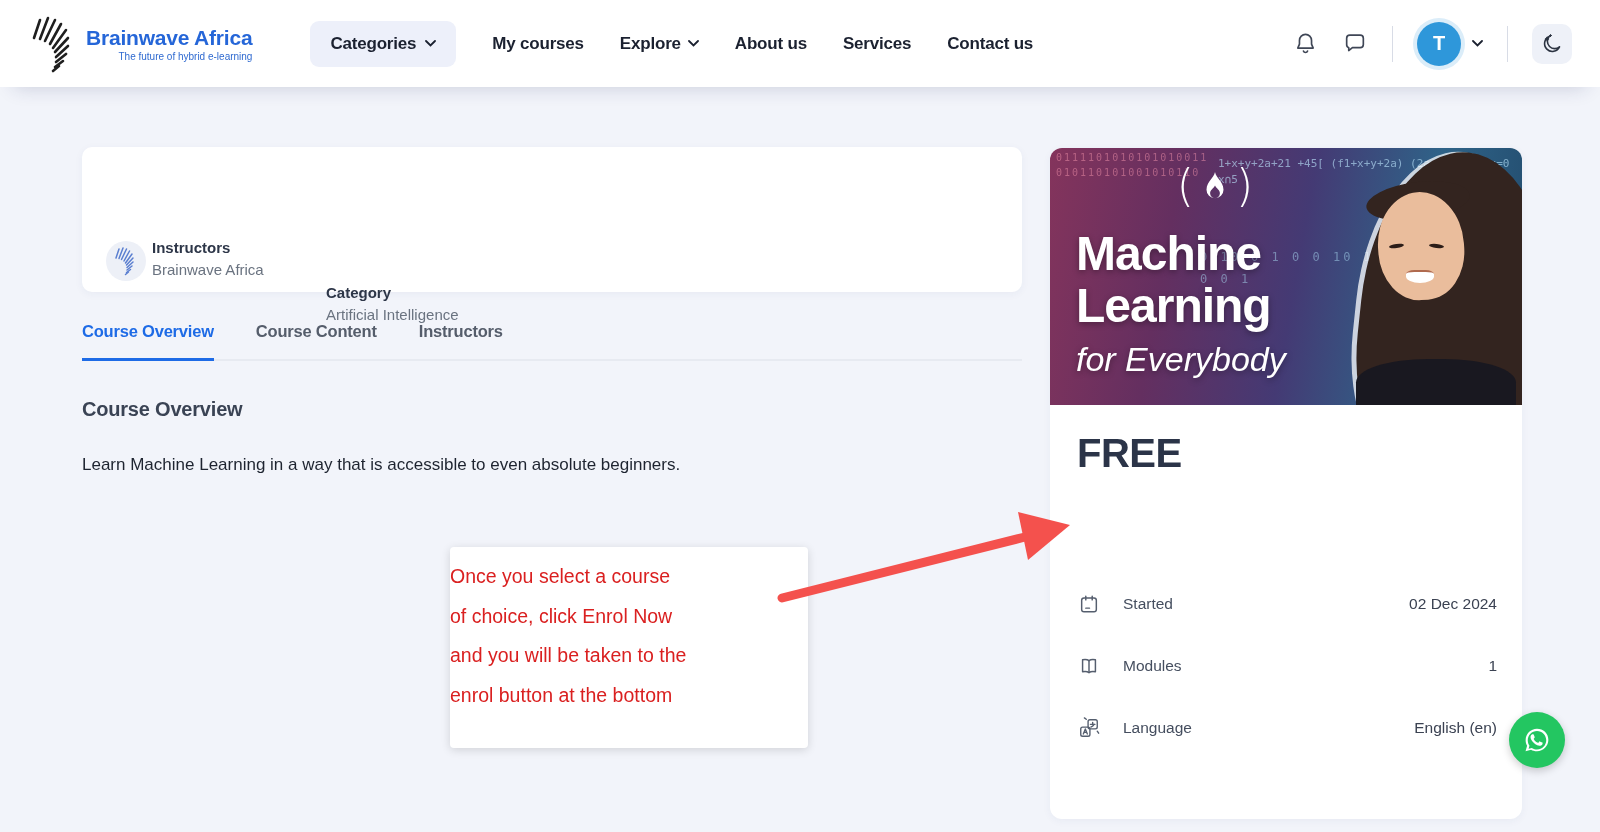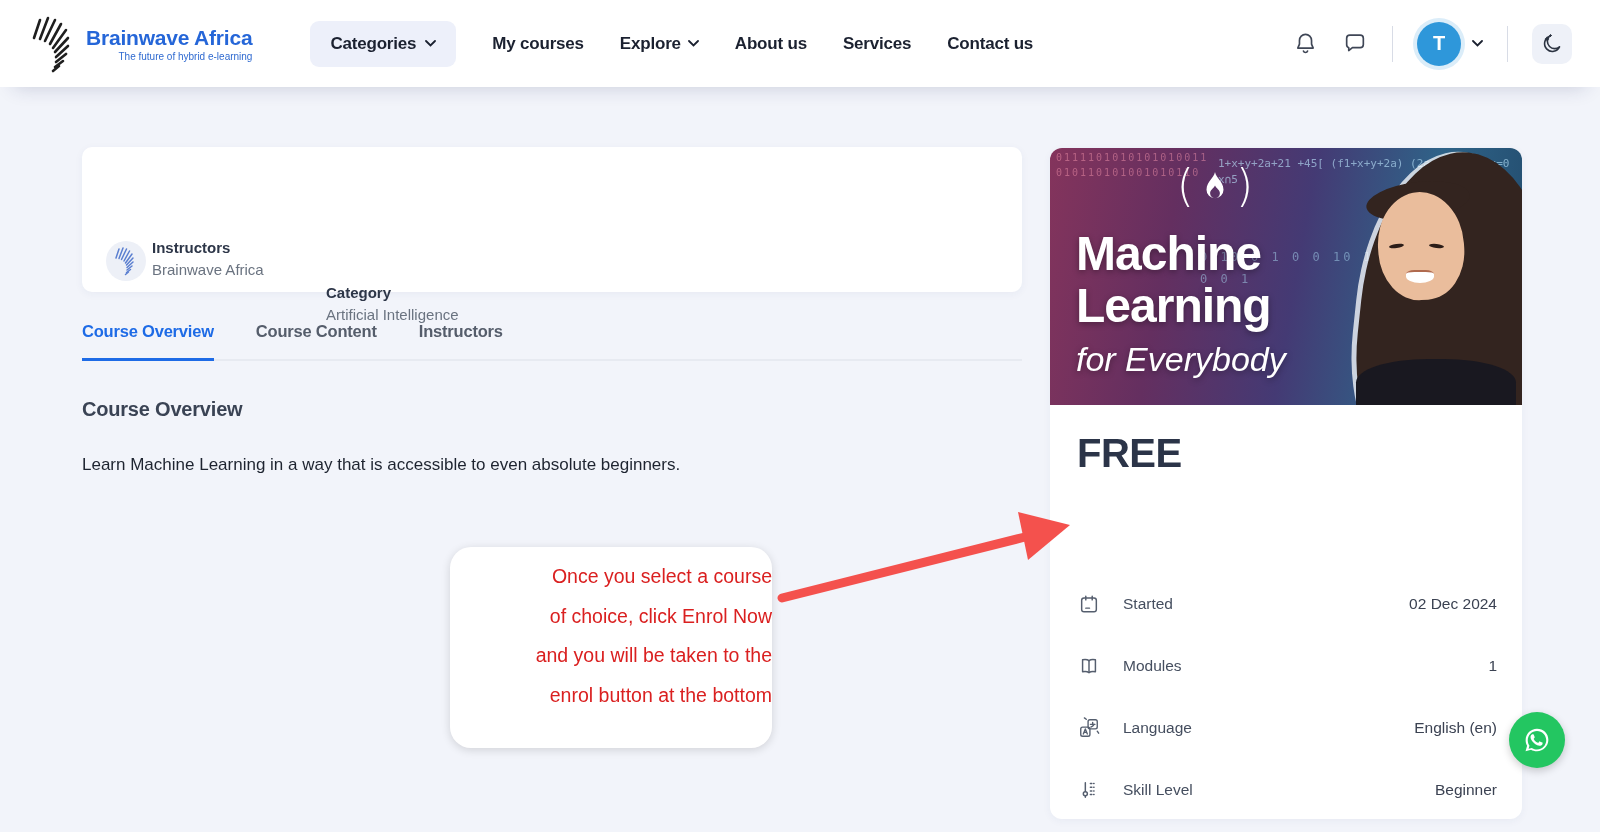--- a/index.html
+++ b/index.html
@@ -55,23 +55,23 @@
     position:absolute; left:82px; top:322px; width:940px;
     display:flex; gap:42px; border-bottom:2px solid #e7eaf1;
   }
   .tab { font-size:16.5px; font-weight:bold; color:#555d6b; padding-bottom:17px; cursor:pointer; border-bottom:3px solid transparent; margin-bottom:-2px; letter-spacing:-.2px; }
   .tab.active { color:#1e6be6; border-bottom-color:#1e6be6; }
   .ov-heading { position:absolute; left:82px; top:398px; font-size:20px; font-weight:600; color:#3a4354; letter-spacing:-.2px; }
   .ov-text { position:absolute; left:82px; top:455px; font-size:17px; font-weight:500; color:#1e2430; }
 
   
   .annotation {
-    position:absolute; left:450px; top:547px; width:322px; height:201px;
-    background:#fff; border-radius:21px; box-shadow:0 2px 10px rgba(0,0,0,.14);
-    padding-top:10px; text-align:right;
+    position:absolute; left:450px; top:547px; width:358px; height:201px;
+    background:#fff; border-radius:4px; box-shadow:0 2px 10px rgba(0,0,0,.14);
+    padding-top:10px; text-align:left;
   }
   .annotation div { font-size:19.5px; line-height:39.5px; font-weight:500; color:#da2020; }
   .arrow-svg { position:absolute; left:770px; top:495px; z-index:5; }
 
   
   .side-card {
     position:absolute; left:1050px; top:148px; width:472px; height:671px;
     background:#fff; border-radius:12px; box-shadow:0 2px 8px rgba(40,60,120,.05);
   }
   .thumb {
@@ -298,31 +298,20 @@
           <rect x="11" y="3" width="10" height="10" rx="2"></rect>
             <path d="M13.5 8h5M16 5.8V8M14 11c1.5-.6 3-2 3.5-3"></path>
           <rect x="3" y="11" width="10" height="10" rx="2"></rect>
             <path d="M5.8 18.5 8 13l2.2 5.5M6.6 16.8h2.8"></path>
           <path d="M9 2.5 7 1M21 15.5l1.5 2.2"></path>
         </svg>
       </span>
       <span class="dlabel">Language</span>
       <span class="dvalue">English (en)</span>
     </div>
-    <div class="drow">
-      <span class="dicon">
-        <svg width="22" height="22" viewBox="0 0 24 24" fill="none" stroke="#555e6e" stroke-width="1.6" stroke-linecap="round">
-          <path d="M8 4v9.5M8 18.5V20"></path>
-            <circle cx="8" cy="16" r="2.2"></circle>
-          <path d="M13.5 5h4M13.5 9h4M13.5 13h4M13.5 17h4" stroke-dasharray="1.6 2"></path>
-        </svg>
-      </span>
-      <span class="dlabel">Skill Level</span>
-      <span class="dvalue">Beginner</span>
-    </div>
   </div>
 </aside>
 
 <button class="wa-btn">
   <svg width="34" height="34" viewBox="0 0 32 32">
     <path fill="#fff" d="M16 5.5c-5.9 0-10.7 4.8-10.7 10.7 0 1.9.5 3.7 1.4 5.3L5.2 26.5l5.2-1.4c1.5.9 3.3 1.4 5.6 1.4 5.9 0 10.7-4.8 10.7-10.7S21.9 5.5 16 5.5zm0 19.4c-1.6 0-3.2-.4-4.5-1.2l-.3-.2-3.1.8.8-3-.2-.3c-.9-1.4-1.4-3.1-1.4-4.8 0-4.8 3.9-8.7 8.7-8.7s8.7 3.9 8.7 8.7-3.9 8.7-8.7 8.7z"></path>
     <path fill="#fff" d="M20.6 18.2c-.3-.1-1.6-.8-1.8-.9-.2-.1-.4-.1-.6.1-.2.3-.7.9-.9 1.1-.2.2-.3.2-.6.1-.3-.2-1.2-.4-2.2-1.4-.8-.7-1.4-1.6-1.5-1.9-.2-.3 0-.4.1-.6.1-.1.3-.3.4-.5.1-.2.2-.3.3-.5.1-.2 0-.4 0-.5s-.6-1.5-.9-2.1c-.2-.6-.5-.5-.6-.5h-.6c-.2 0-.5.1-.8.4-.3.3-1 1-1 2.4s1 2.8 1.2 3c.1.2 2 3 4.8 4.2.7.3 1.2.5 1.6.6.7.2 1.3.2 1.8.1.5-.1 1.6-.7 1.8-1.3.2-.6.2-1.2.2-1.3-.1-.2-.3-.3-.7-.5z"></path>
   </svg>
 </button>
 

